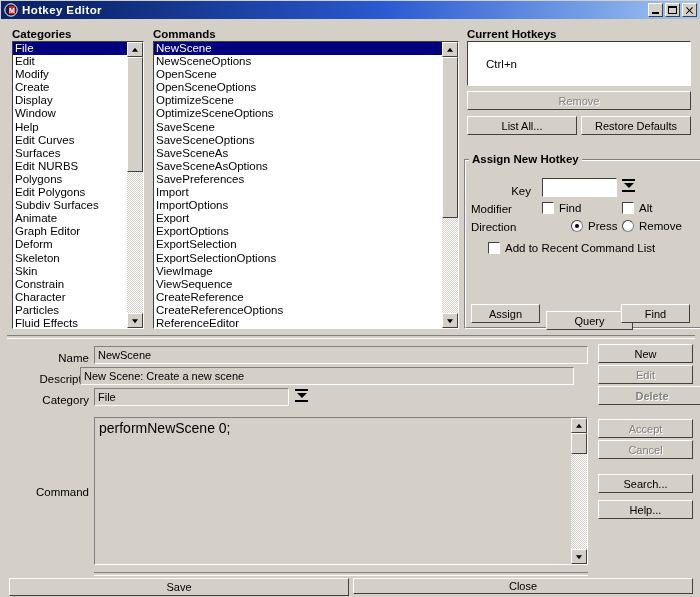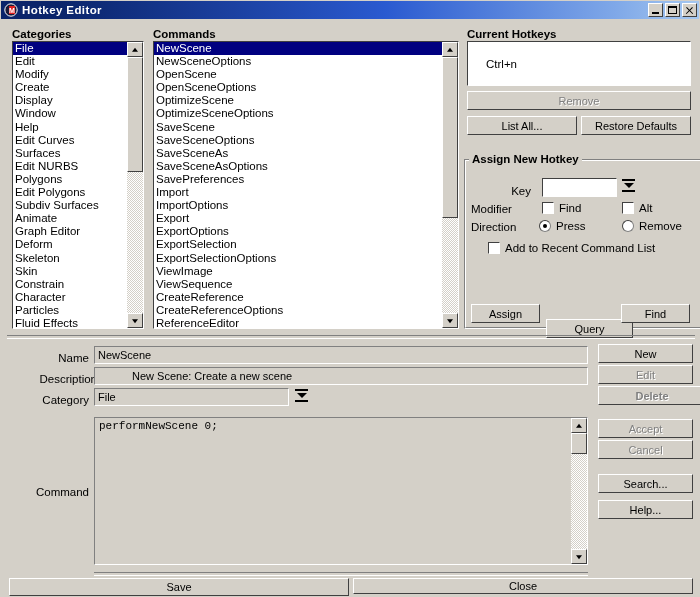--- a/index.html
+++ b/index.html
@@ -154,21 +154,21 @@
   .optglyph .dn{
     width:0;height:0;margin:0 auto 2px auto;
     border-left:5px solid transparent;border-right:5px solid transparent;
     border-top:5px solid #000;
   }
 
   .fld-label{position:absolute;text-align:right;font-size:11.5px;}
 
   .cmdarea{position:absolute;display:flex;}
   .cmdarea .code{
-    flex:1 1 auto;font-family:Liberation Mono, monospace;font-size:11px;
+    flex:1 1 auto;font-family:Liberation Sans, sans-serif;font-size:14px;
     padding:2px 0 0 4px;white-space:pre;overflow:hidden;color:#000;
   }
   .sep{position:absolute;height:2px;border-top:1px solid #808080;border-bottom:1px solid #fff;}
 </style>
 </head>
 <body>
 
 <div class="win">
 
   <div class="titlebar">
@@ -302,47 +302,47 @@
   <div class="ctl-row" style="left:541px;top:201px;">
     <span class="cb"></span>
     <span class="lbl">Find</span>
   </div>
   <div class="ctl-row" style="left:621px;top:201px;">
     <span class="cb"></span>
     <span class="lbl">Alt</span>
   </div>
 
   <div class="fld-label" style="left:470px;top:220px;width:60px;text-align:left;">Direction</div>
-  <div class="ctl-row" style="left:538px;top:219px;align-items:center;">
+  <div class="ctl-row" style="left:570px;top:219px;align-items:center;">
     <span class="rb on"></span>
     <span class="lbl">Press</span>
   </div>
   <div class="ctl-row" style="left:621px;top:219px;">
     <span class="rb"></span>
     <span class="lbl">Remove</span>
   </div>
 
   <div class="ctl-row" style="left:487px;top:241px;">
     <span class="cb"></span>
     <span class="lbl">Add to Recent Command List</span>
   </div>
 
   <div class="btn" style="position:absolute;left:470px;top:303px;width:69px;height:19px;">Assign</div>
-  <div class="btn" style="position:absolute;left:545px;top:318px;width:87px;height:19px;">Query</div>
+  <div class="btn" style="position:absolute;left:545px;top:310px;width:87px;height:19px;">Query</div>
   <div class="btn" style="position:absolute;left:620px;top:303px;width:69px;height:19px;">Find</div>
 
   <div class="sep" style="left:6px;top:334px;width:688px;"></div>
 
   <div class="fld-label" style="left:20px;top:351px;width:68px;">Name</div>
   <div class="sunken2" style="position:absolute;left:93px;top:345px;width:494px;height:18px;">
     <div class="txt" style="padding-left:3px;line-height:16px;">NewScene</div>
   </div>
 
   <div class="fld-label" style="left:16px;top:372px;width:80px;">Description</div>
-  <div class="sunken2" style="position:absolute;left:93px;top:366px;width:494px;height:18px;padding-left:34px;">
+  <div class="sunken2" style="position:absolute;left:79px;top:366px;width:494px;height:18px;">
     <div class="txt" style="padding-left:3px;line-height:16px;">New Scene: Create a new scene</div>
   </div>
 
   <div class="fld-label" style="left:20px;top:393px;width:68px;">Category</div>
   <div class="sunken2" style="position:absolute;left:93px;top:387px;width:195px;height:18px;">
     <div class="txt" style="padding-left:3px;line-height:16px;">File</div>
   </div>
   <div class="optglyph" style="left:294px;top:388px;">
     <b></b>
       <div class="dn"></div>

